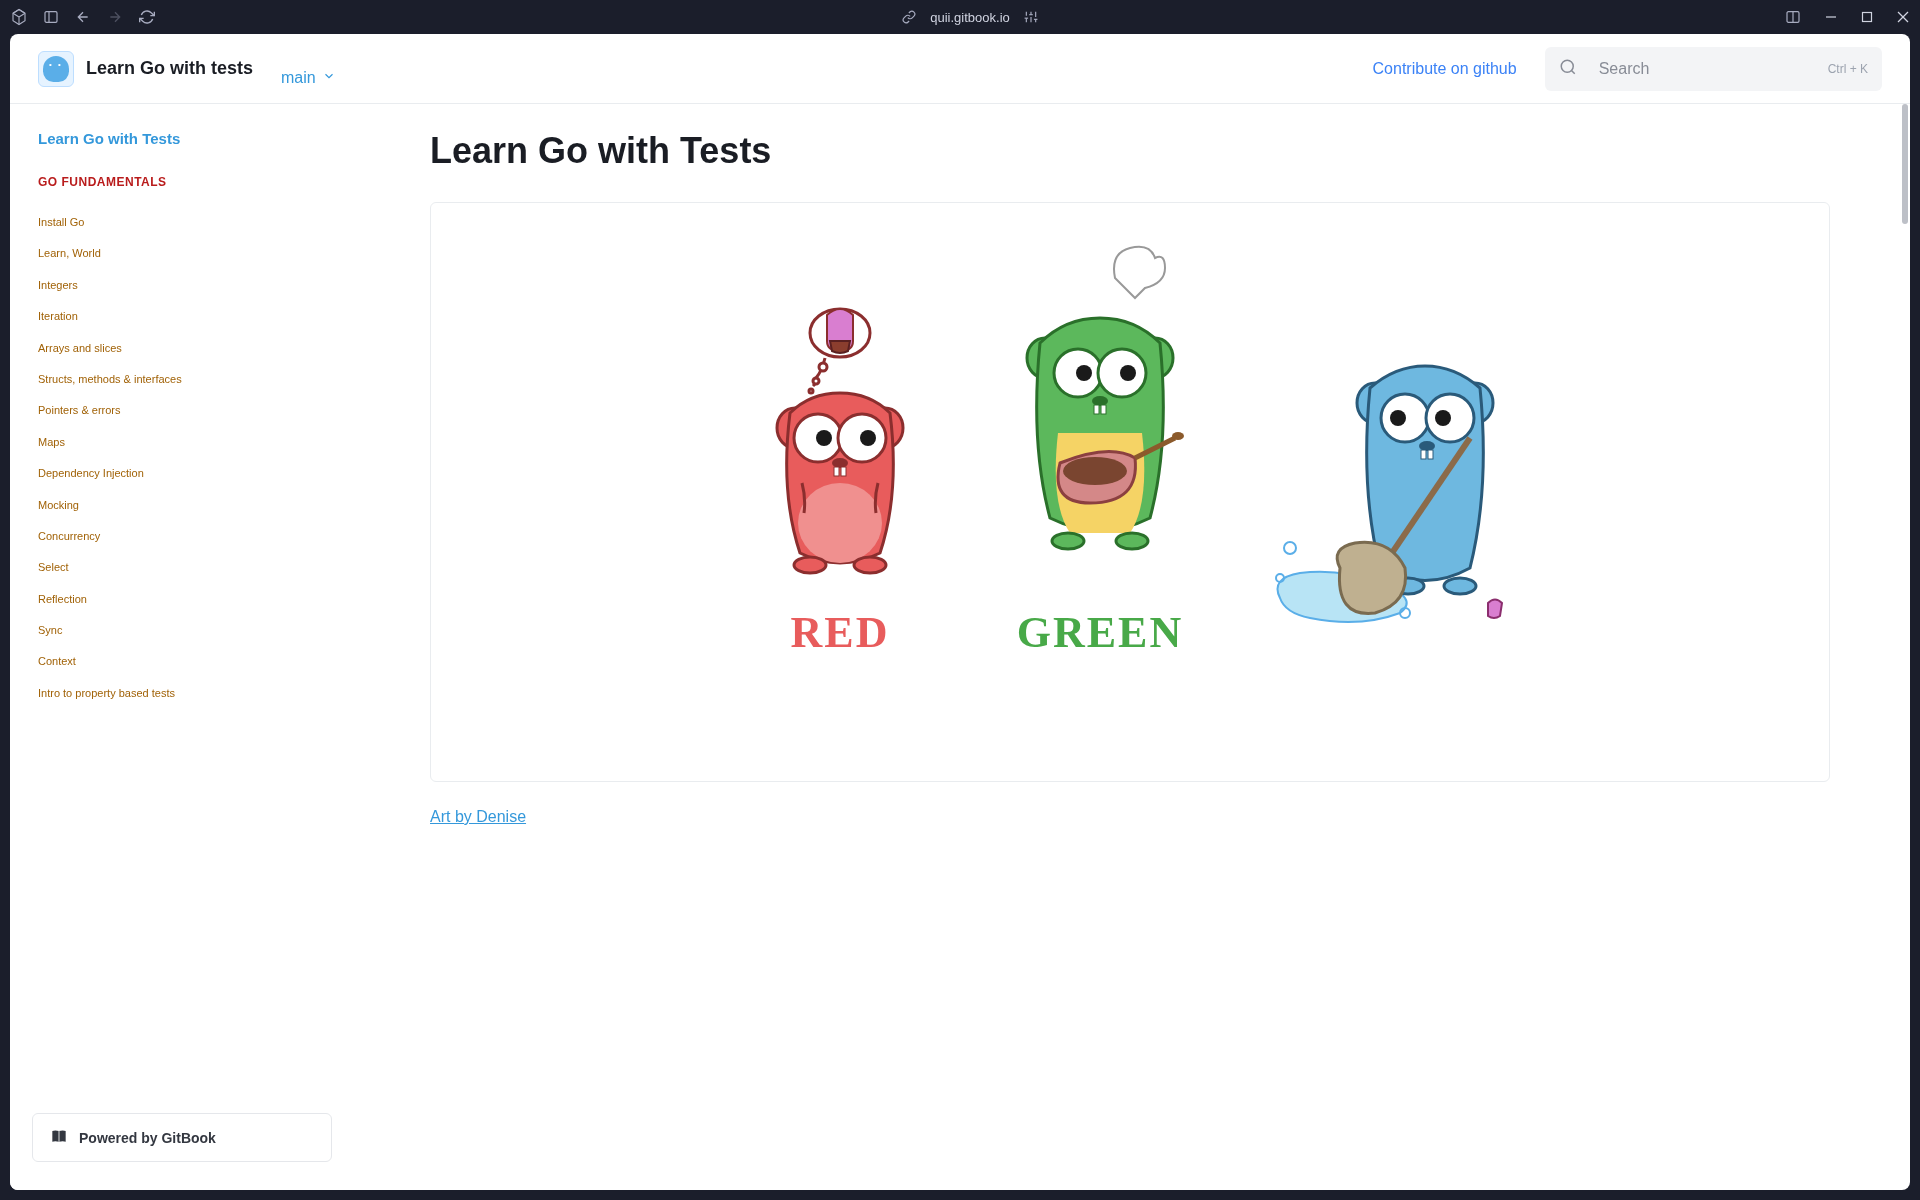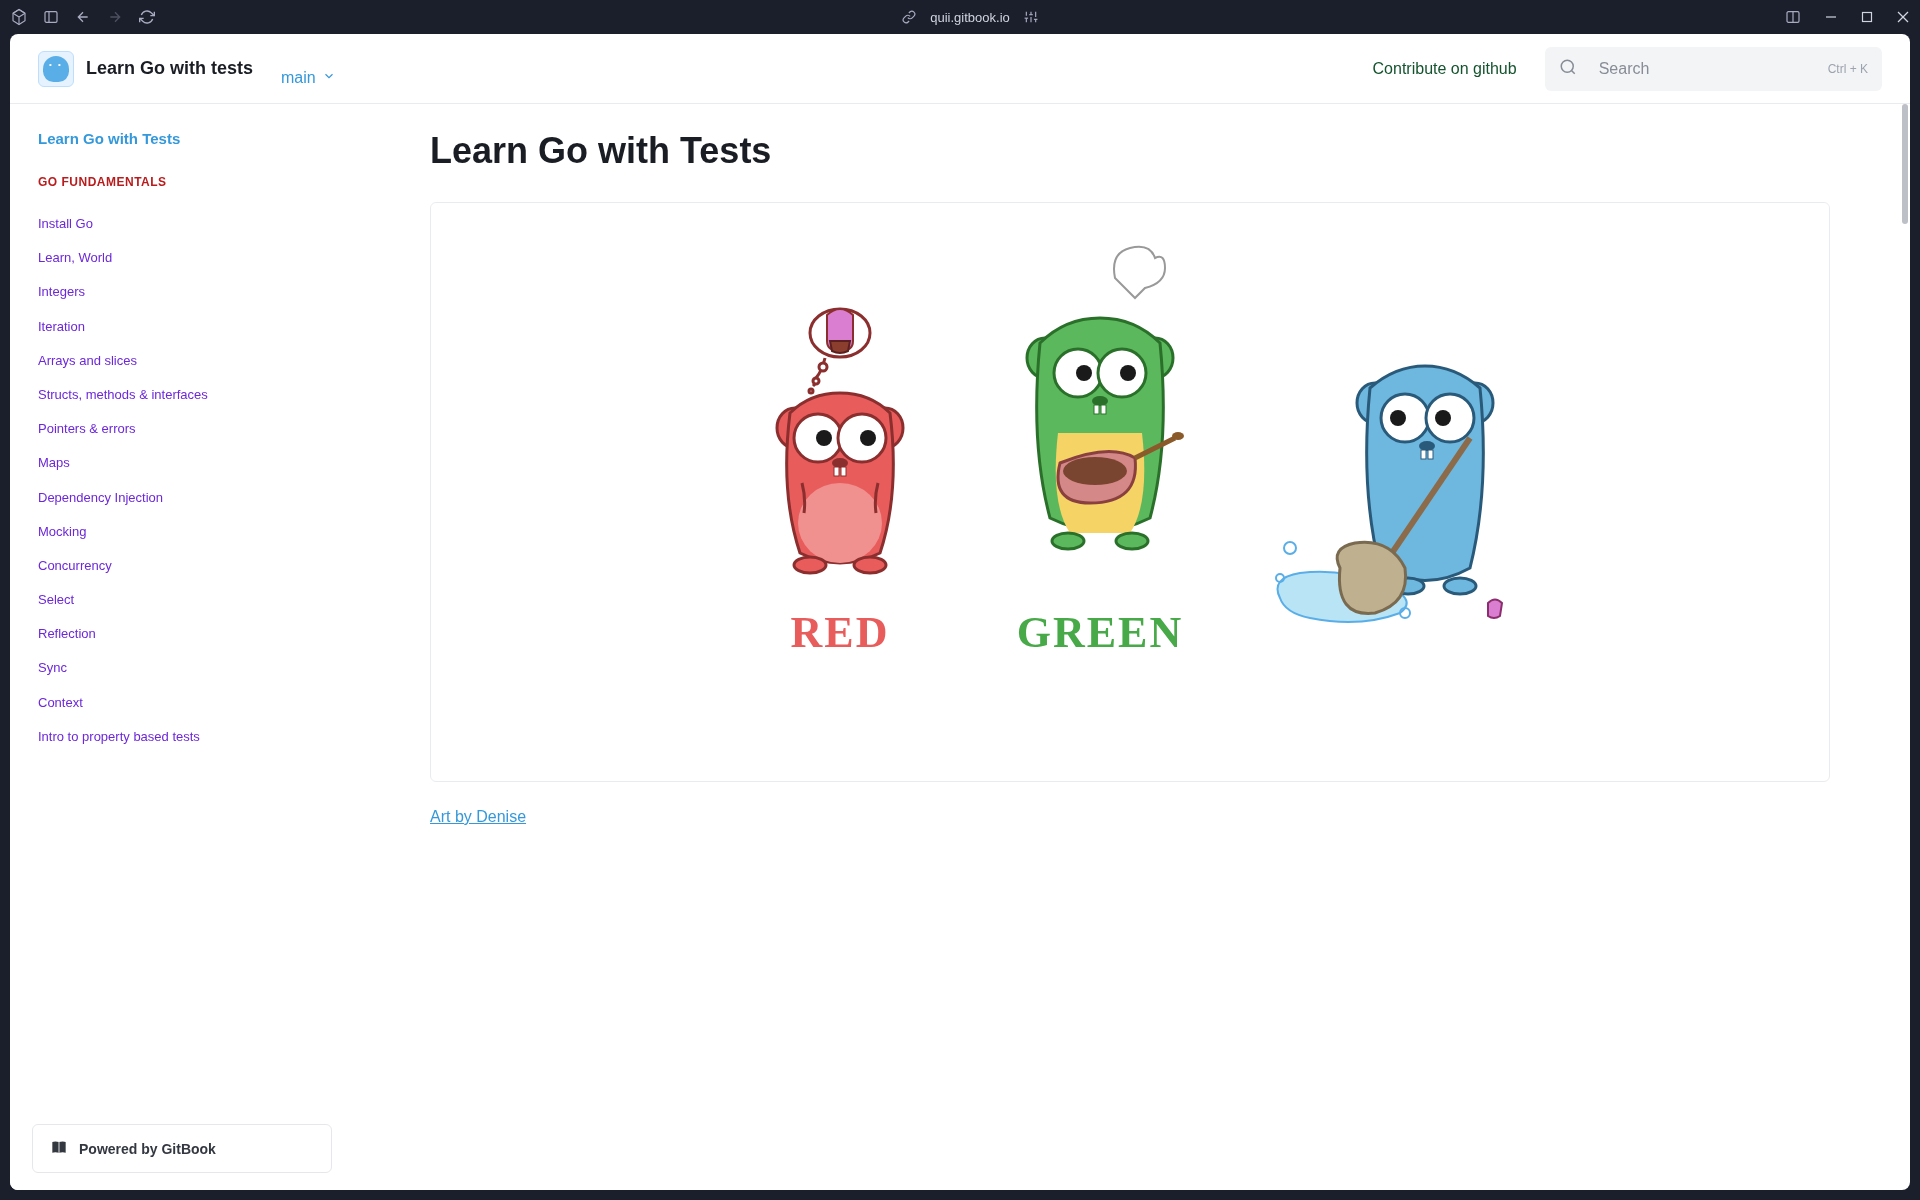--- a/index.html
+++ b/index.html
@@ -114,21 +114,21 @@
       color: #3498db;
       display: flex;
       align-items: center;
       gap: 6px;
       cursor: pointer;
       margin-top: 18px;
     }
     .header-spacer { flex: 1; }
     .contribute-link {
       font-size: 16px;
-      color: #14532d;
+      color: #3b82f6;
       margin-right: 28px;
       cursor: pointer;
     }
     .search-box {
       height: 44px;
       min-width: 245px;
       background: #f3f4f6;
       border-radius: 6px;
       display: flex;
       align-items: center;
@@ -167,39 +167,39 @@
       margin-bottom: 28px;
     }
     .sb-section-header {
       font-size: 12px;
       font-weight: 700;
       color: #b91c1c;
       letter-spacing: 0.5px;
       margin-bottom: 18px;
     }
     .sb-item {
-      font-size: 13px;
-      color: #6d28d9;
+      font-size: 11px;
+      color: #a16207;
       padding: 8px 0;
       cursor: pointer;
       line-height: 1.4;
     }
     .sb-fade {
       position: absolute;
       left: 0;
       bottom: 0;
       width: 320px;
       height: 90px;
       background: linear-gradient(to top, #fff 38%, transparent);
       pointer-events: none;
     }
     .powered-box {
       position: absolute;
       left: 22px;
-      bottom: 17px;
+      bottom: 28px;
       background: #fff;
       border: 1px solid #e5e7eb;
       border-radius: 6px;
       padding: 12px 16px;
       display: flex;
       align-items: center;
       gap: 10px;
       font-size: 14px;
       font-weight: 600;
       color: #333740;

